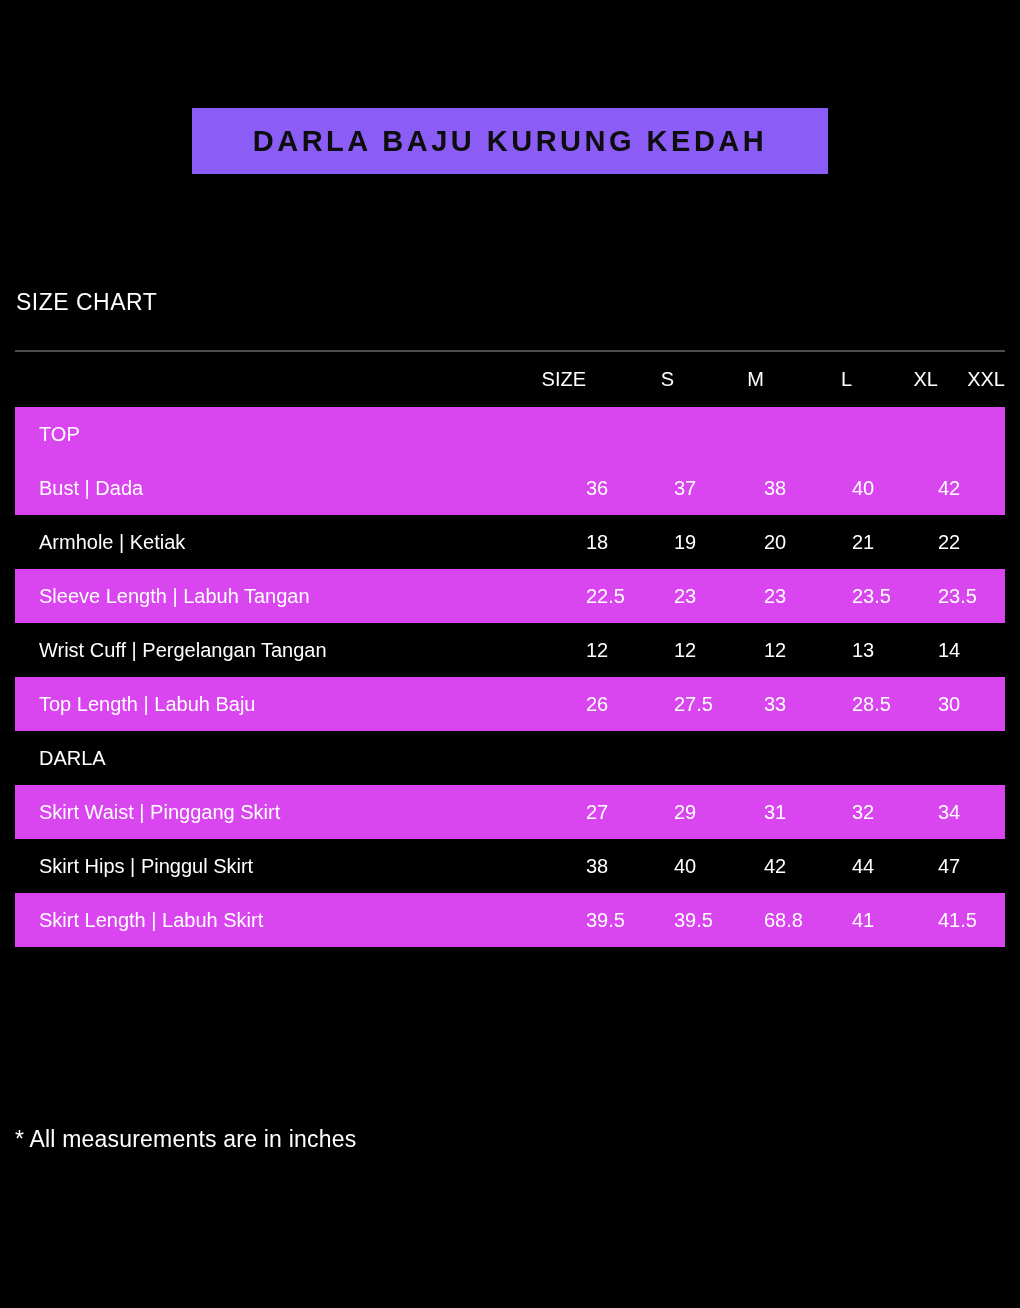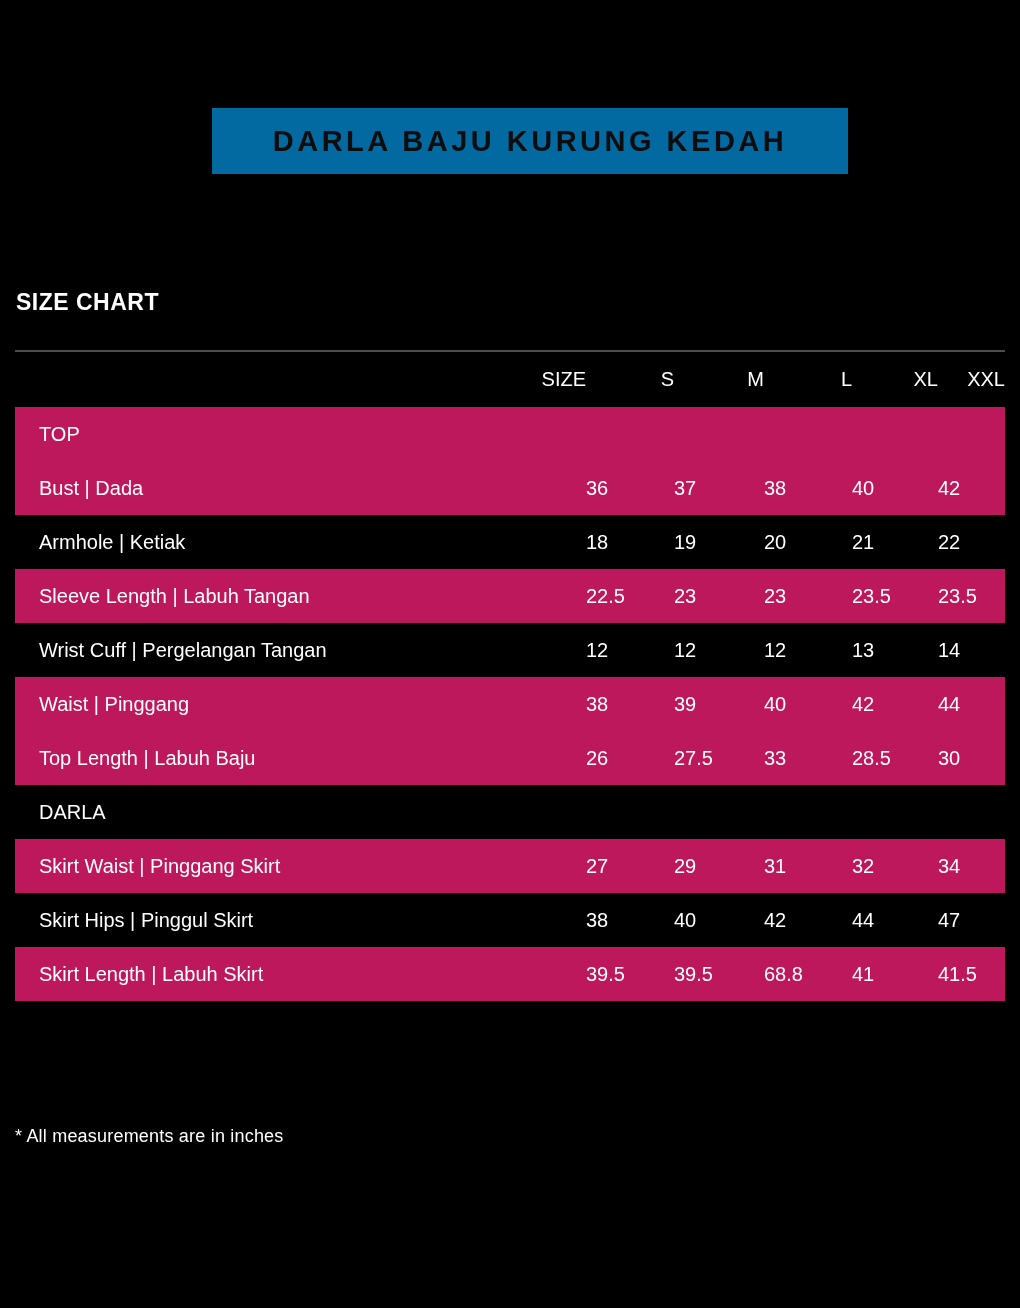--- a/index.html
+++ b/index.html
@@ -11,36 +11,35 @@
     font-family: "Liberation Sans", "DejaVu Sans", sans-serif;
     color: #fff;
     overflow: hidden;
   }
   .title-banner {
     position: absolute;
     top: 108px;
     left: 192px;
     width: 636px;
     height: 66px;
-    background: #0369a1;
+    background: #8b5cf6;
     color: #0d0d0d;
     font-size: 29px;
     font-weight: 700;
     letter-spacing: 3.5px;
     text-align: center;
     line-height: 66px;
     white-space: nowrap;
-    margin-left: 20px;
   }
   .size-chart-heading {
     position: absolute;
     top: 289px;
     left: 16px;
     font-size: 23px;
-    font-weight: 700;
+    font-weight: 400;
     letter-spacing: 0.5px;
     color: #fff;
   }
   .chart-table {
     position: absolute;
     top: 350px;
     left: 15px;
     width: 990px;
     border-collapse: collapse;
     table-layout: fixed;
@@ -58,26 +57,26 @@
     font-weight: 400;
     text-align: left;
     vertical-align: middle;
     padding: 0;
     white-space: nowrap;
     overflow: hidden;
   }
   .chart-table .head-row td { height: 56px; text-align: right; }
   .chart-table tr td { height: 54px; }
   .chart-table .label-cell { padding-left: 24px; }
-  .row-gray { background: #be185d; }
+  .row-gray { background: #d946ef; }
   .footnote {
     position: absolute;
     top: 1126px;
     left: 15px;
-    font-size: 18px;
+    font-size: 23px;
     color: #fff;
     letter-spacing: 0.2px;
   }
 </style>
 </head>
 <body>
 
 <div class="title-banner">
   <span>DARLA BAJU KURUNG KEDAH</span>
 </div>
@@ -137,28 +136,20 @@
 
     <tr>
       <td class="label-cell">Wrist Cuff | Pergelangan Tangan</td>
       <td>12</td>
       <td>12</td>
       <td>12</td>
       <td>13</td>
       <td>14</td>
     </tr>
 
-    <tr class="row-gray">
-      <td class="label-cell">Waist | Pinggang</td>
-      <td>38</td>
-      <td>39</td>
-      <td>40</td>
-      <td>42</td>
-      <td>44</td>
-    </tr>
 
 
     <tr class="row-gray">
       <td class="label-cell">Top Length | Labuh Baju</td>
       <td>26</td>
       <td>27.5</td>
       <td>33</td>
       <td>28.5</td>
       <td>30</td>
     </tr>

